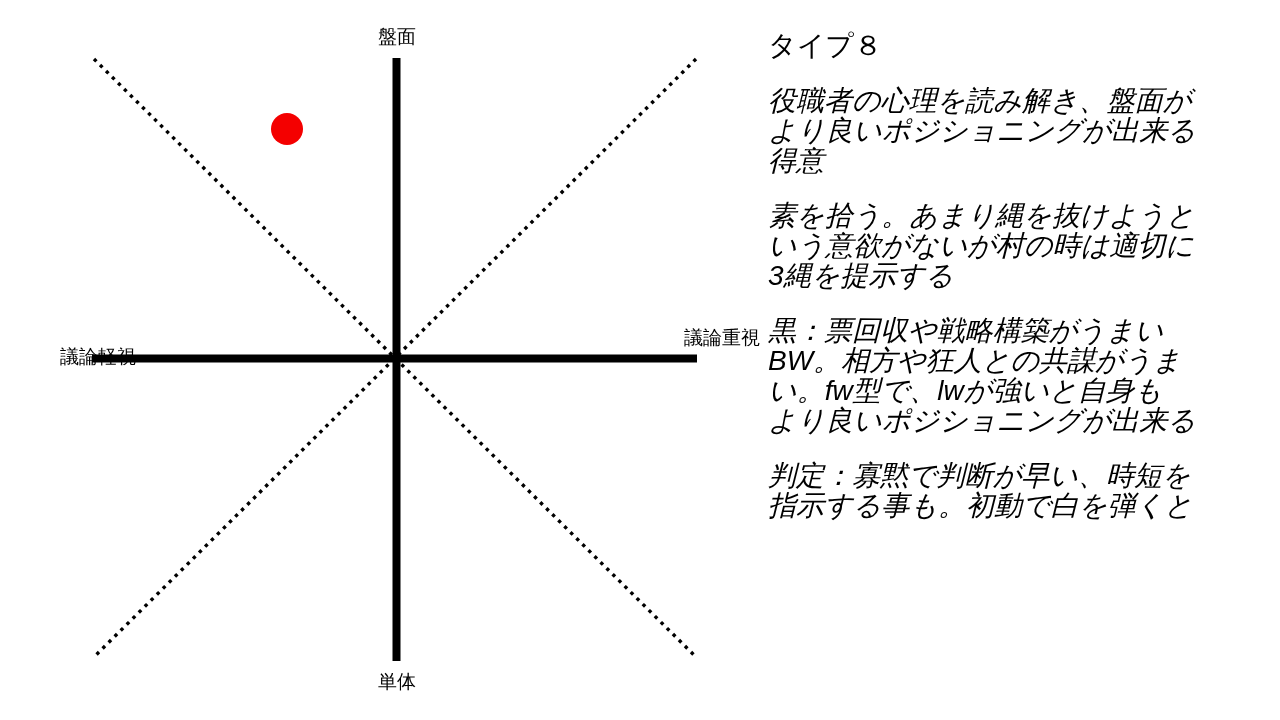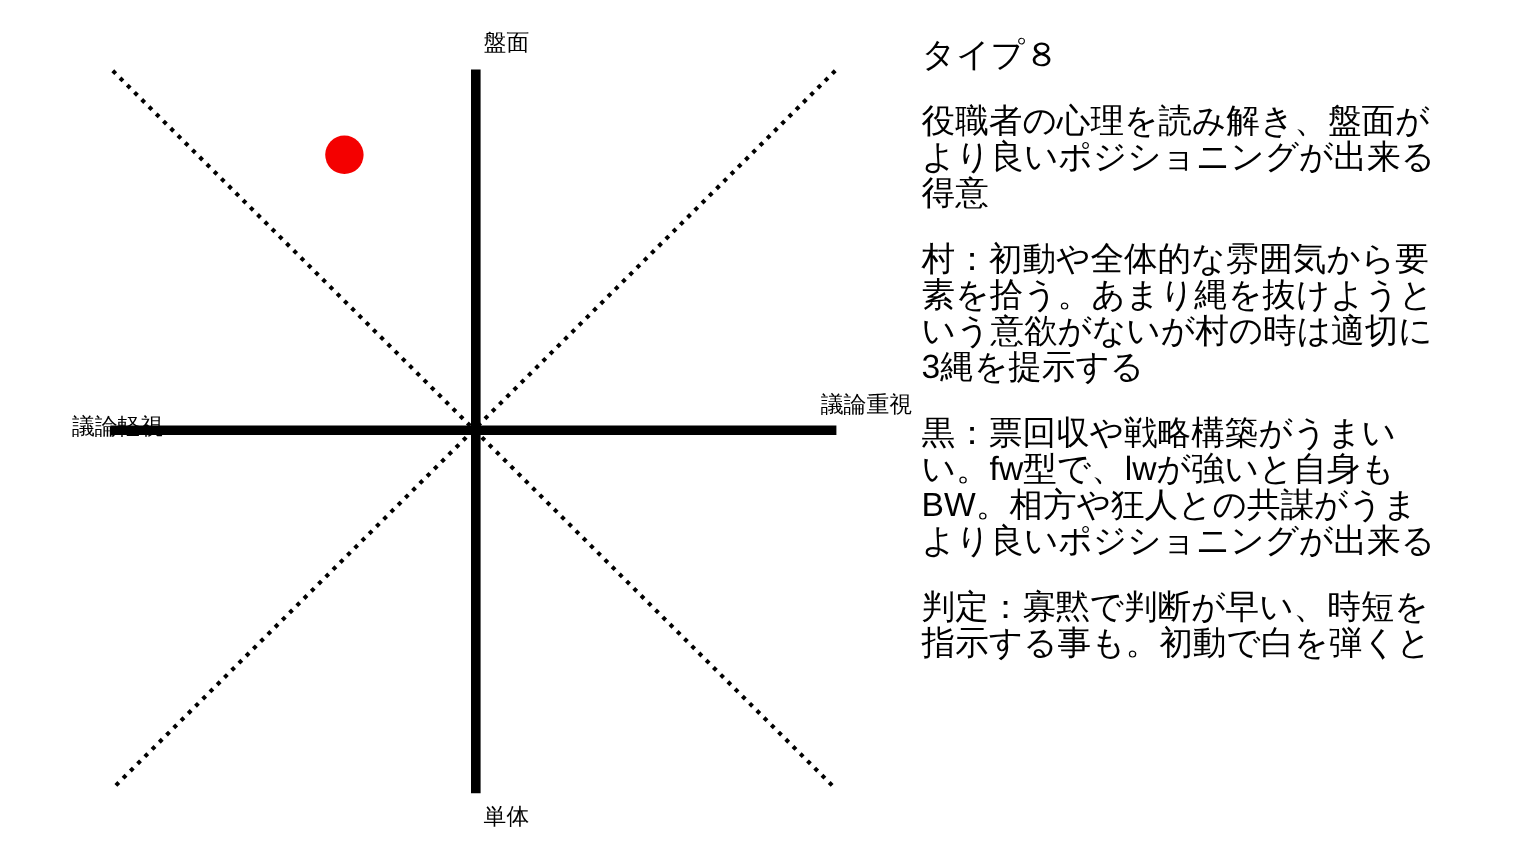--- a/index.html
+++ b/index.html
@@ -35,39 +35,40 @@
   }
   .axis-label {
     position: absolute;
     font-size: 19px;
     line-height: 20px;
     white-space: nowrap;
     color: #000000;
   }
   .axis-label.centered {
     width: 88px;
-    text-align: right;
+    text-align: center;
   }
   .text-panel {
     position: absolute;
     left: 768px;
     top: 31px;
     width: 380px;
     font-size: 28px;
     line-height: 30px;
     color: #000000;
   }
   .text-panel .title {
     margin: 0 0 25px 0;
   }
   .text-panel .para {
     margin: 0 0 25px 0;
   }
   .text-line {
     white-space: nowrap;
+    font-style: italic;
   }
 </style>
 </head>
 <body>
 
 <div class="slide">
 
   <svg class="chart-svg" width="760" height="720" viewBox="0 0 760 720">
     <line class="diag" x1="94" y1="59" x2="696" y2="657"></line>
     <line class="diag" x1="696" y1="59" x2="94" y2="657"></line>
@@ -84,30 +85,29 @@
   <div class="text-panel">
     <div class="title">タイプ８</div>
 
     <div class="para">
       <div class="text-line">役職者の心理を読み解き、盤面が</div>
       <div class="text-line">より良いポジショニングが出来る</div>
       <div class="text-line">得意</div>
     </div>
 
     <div class="para">
-      <div class="text-line">村：初動や全体的な雰囲気から要</div>
       <div class="text-line">素を拾う。あまり縄を抜けようと</div>
       <div class="text-line">いう意欲がないが村の時は適切に</div>
       <div class="text-line">3縄を提示する</div>
     </div>
 
     <div class="para">
       <div class="text-line">黒：票回収や戦略構築がうまい</div>
+      <div class="text-line">BW。相方や狂人との共謀がうま</div>
       <div class="text-line">い。fw型で、lwが強いと自身も</div>
-      <div class="text-line">BW。相方や狂人との共謀がうま</div>
       <div class="text-line">より良いポジショニングが出来る</div>
     </div>
 
     <div class="para">
       <div class="text-line">判定：寡黙で判断が早い、時短を</div>
       <div class="text-line">指示する事も。初動で白を弾くと</div>
     </div>
   </div>
 
 </div>

